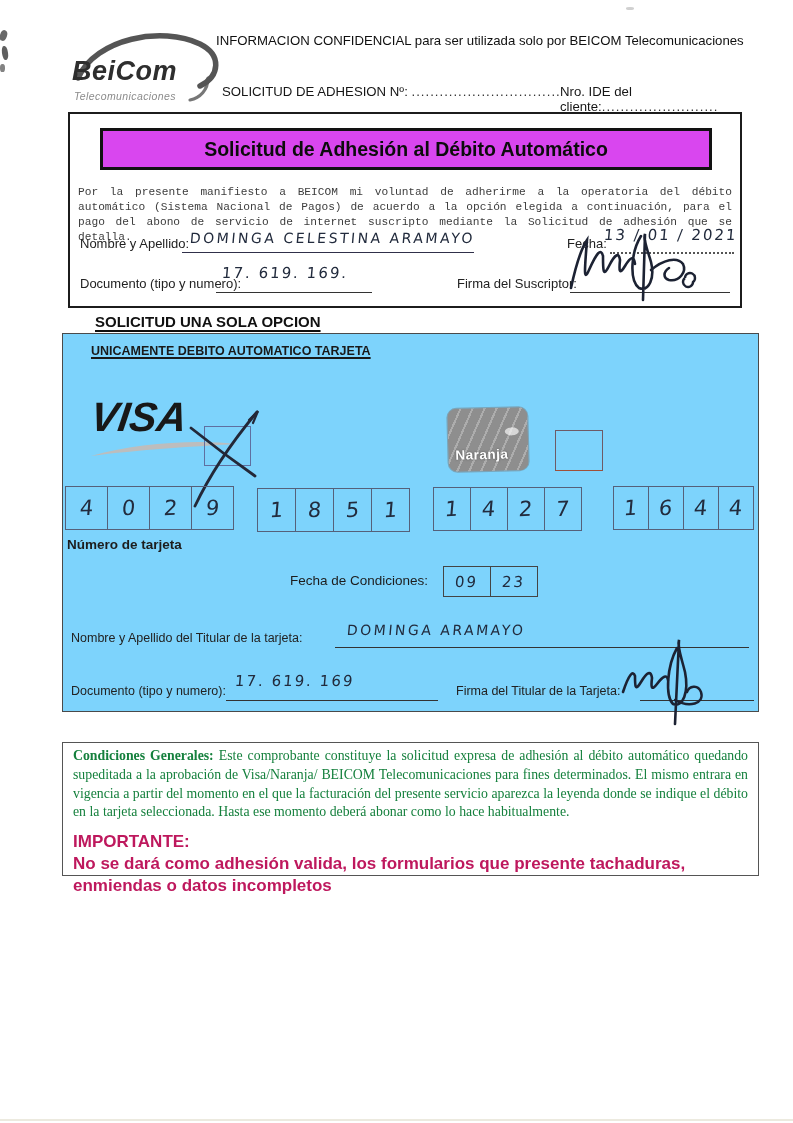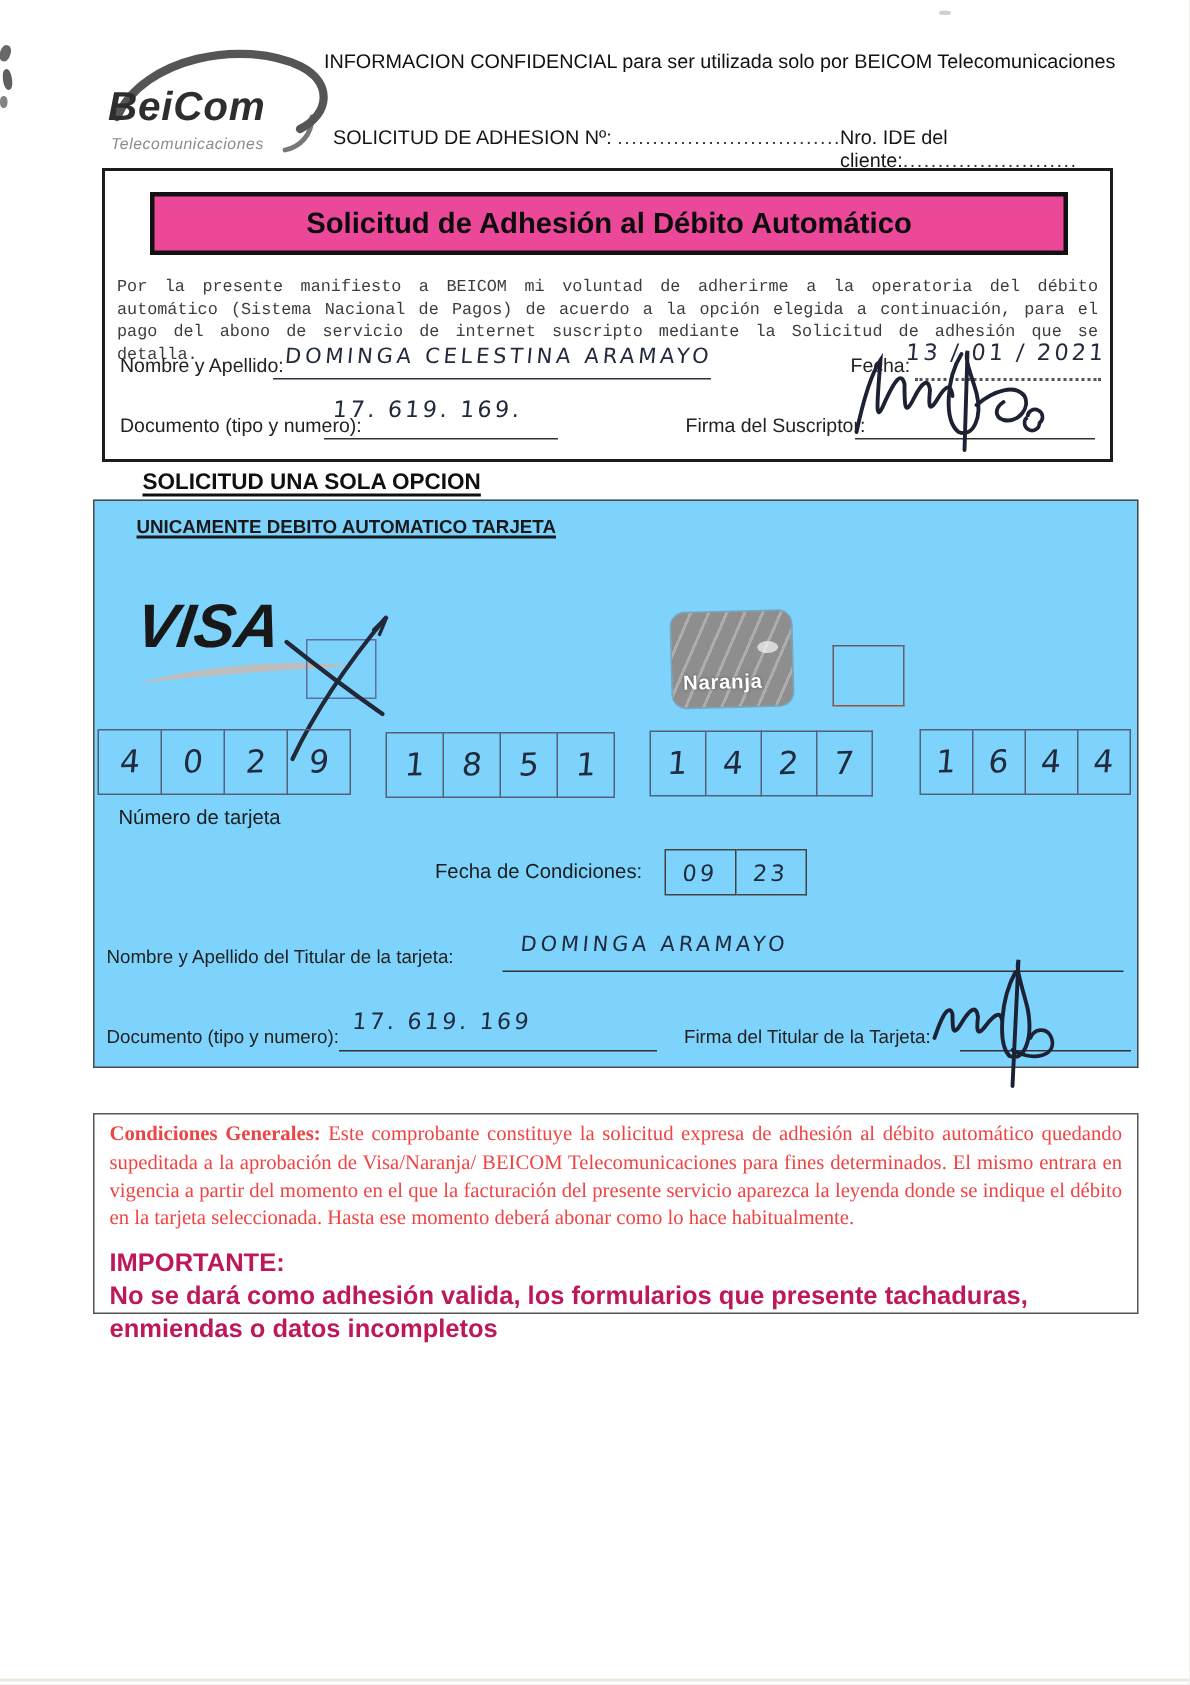--- a/index.html
+++ b/index.html
@@ -17,21 +17,21 @@
     color:#8b8b8b;letter-spacing:.4px;}
   .logo-swoosh{position:absolute;left:0;top:0;}
   .confidential{left:216px;top:33px;width:530px;font-size:13.2px;color:#101010;}
   .hdr-line{top:84px;font-size:13.2px;color:#161616;}
   .solicitud-line{left:222px;}
   .cliente-line{left:560px;}
   .dots{letter-spacing:1px;color:#333;}
   
   .box1{left:68px;top:112px;width:670px;height:192px;border:2.5px solid #1c1c1c;background:#fff;}
   .title-bar{position:absolute;left:30px;top:14px;width:606px;height:36px;
-    background:#ec4899;border:3px solid #121212;
+    background:#d946ef;border:3px solid #121212;
     text-align:center;line-height:36px;font-size:19.5px;font-weight:bold;color:#0c0c0c;}
   .intro{position:absolute;left:8px;top:60px;width:654px;
     font-family:"Liberation Mono", monospace;font-size:11.2px;line-height:1.32;
     color:#3d3d3d;text-align:justify;}
   .lbl{font-size:13px;color:#222;}
   .nombre-label{position:absolute;left:10px;top:122px;}
   .nombre-underline{position:absolute;left:112px;top:114px;width:292px;height:24px;
     border-bottom:1.6px solid #30304a;}
   .nombre-value{position:absolute;left:120px;top:116px;}
   .fecha-label{position:absolute;left:497px;top:122px;}
@@ -72,21 +72,21 @@
   .naranja-chip{position:absolute;right:9px;top:20px;width:14px;height:8px;border-radius:50%;
     background:rgba(255,255,255,.65);}
   .digit-group{position:absolute;display:flex;}
   .digit-cell{height:42px;border:1px solid #55607a;border-left:none;display:flex;
     align-items:center;justify-content:center;}
   .digit-cell:first-child{border-left:1px solid #55607a;}
   .g1{left:2px;top:152px;}  .g1 .digit-cell{width:41px;}
   .g2{left:194px;top:154px;}.g2 .digit-cell{width:37px;}
   .g3{left:370px;top:153px;}.g3 .digit-cell{width:36px;}
   .g4{left:550px;top:152px;}.g4 .digit-cell{width:34px;}
-  .numero-label{position:absolute;left:16px;top:203px;font-size:13.5px;color:#1d1d1d;}
+  .numero-label{position:absolute;left:4px;top:203px;font-size:13.5px;color:#1d1d1d;font-weight:bold;}
   .venc-label{position:absolute;left:227px;top:239px;font-size:13.5px;color:#1d1d1d;}
   .venc-boxes{position:absolute;left:380px;top:232px;display:flex;}
   .venc-cell{width:46px;height:29px;border:1.2px solid #444;border-left:none;display:flex;
     align-items:center;justify-content:center;}
   .venc-cell:first-child{border-left:1.2px solid #444;}
   .titular-label{position:absolute;left:8px;top:297px;font-size:12.5px;color:#222;}
   .titular-underline{position:absolute;left:272px;top:289px;width:414px;height:24px;
     border-bottom:1.6px solid #333;}
   .titular-value{position:absolute;left:284px;top:288px;letter-spacing:6px;white-space:nowrap;}
   .doc2-label{position:absolute;left:8px;top:350px;font-size:12.5px;color:#222;}
@@ -94,21 +94,21 @@
     border-bottom:1.6px solid #333;}
   .doc2-value{position:absolute;left:172px;top:338px;white-space:nowrap;}
   .firma2-label{position:absolute;left:393px;top:350px;font-size:12.5px;color:#222;}
   .firma2-underline{position:absolute;left:577px;top:342px;width:114px;height:24px;
     border-bottom:1.6px solid #333;}
   .sig2{position:absolute;left:548px;top:300px;overflow:visible;}
   
   .condbox{left:62px;top:742px;width:697px;height:134px;border:1.3px solid #555;
     box-sizing:border-box;padding:4px 10px 6px 10px;background:#fff;}
   .cond-par{font-family:"Liberation Serif", serif;font-size:13.8px;line-height:1.36;
-    color:#ef4444;text-align:justify;margin:0;}
+    color:#15803d;text-align:justify;margin:0;}
   .cond-title{font-weight:bold;}
   .important{margin-top:9px;font-size:17px;font-weight:bold;color:#be185d;line-height:1.3;}
   .important-body{width:640px;}
   
   .hand{font-family:"DejaVu Sans", sans-serif;color:#222b3d;transform:skewX(-5deg);}
   .hand-caps{font-size:14px;letter-spacing:2.5px;}
   .hand-num{font-size:15px;letter-spacing:2px;}
   .hand-digit{font-size:21px;transform:skewX(-7deg) rotate(-2deg);}
   
   .artifact{background:#4e4e4e;border-radius:45%;}

